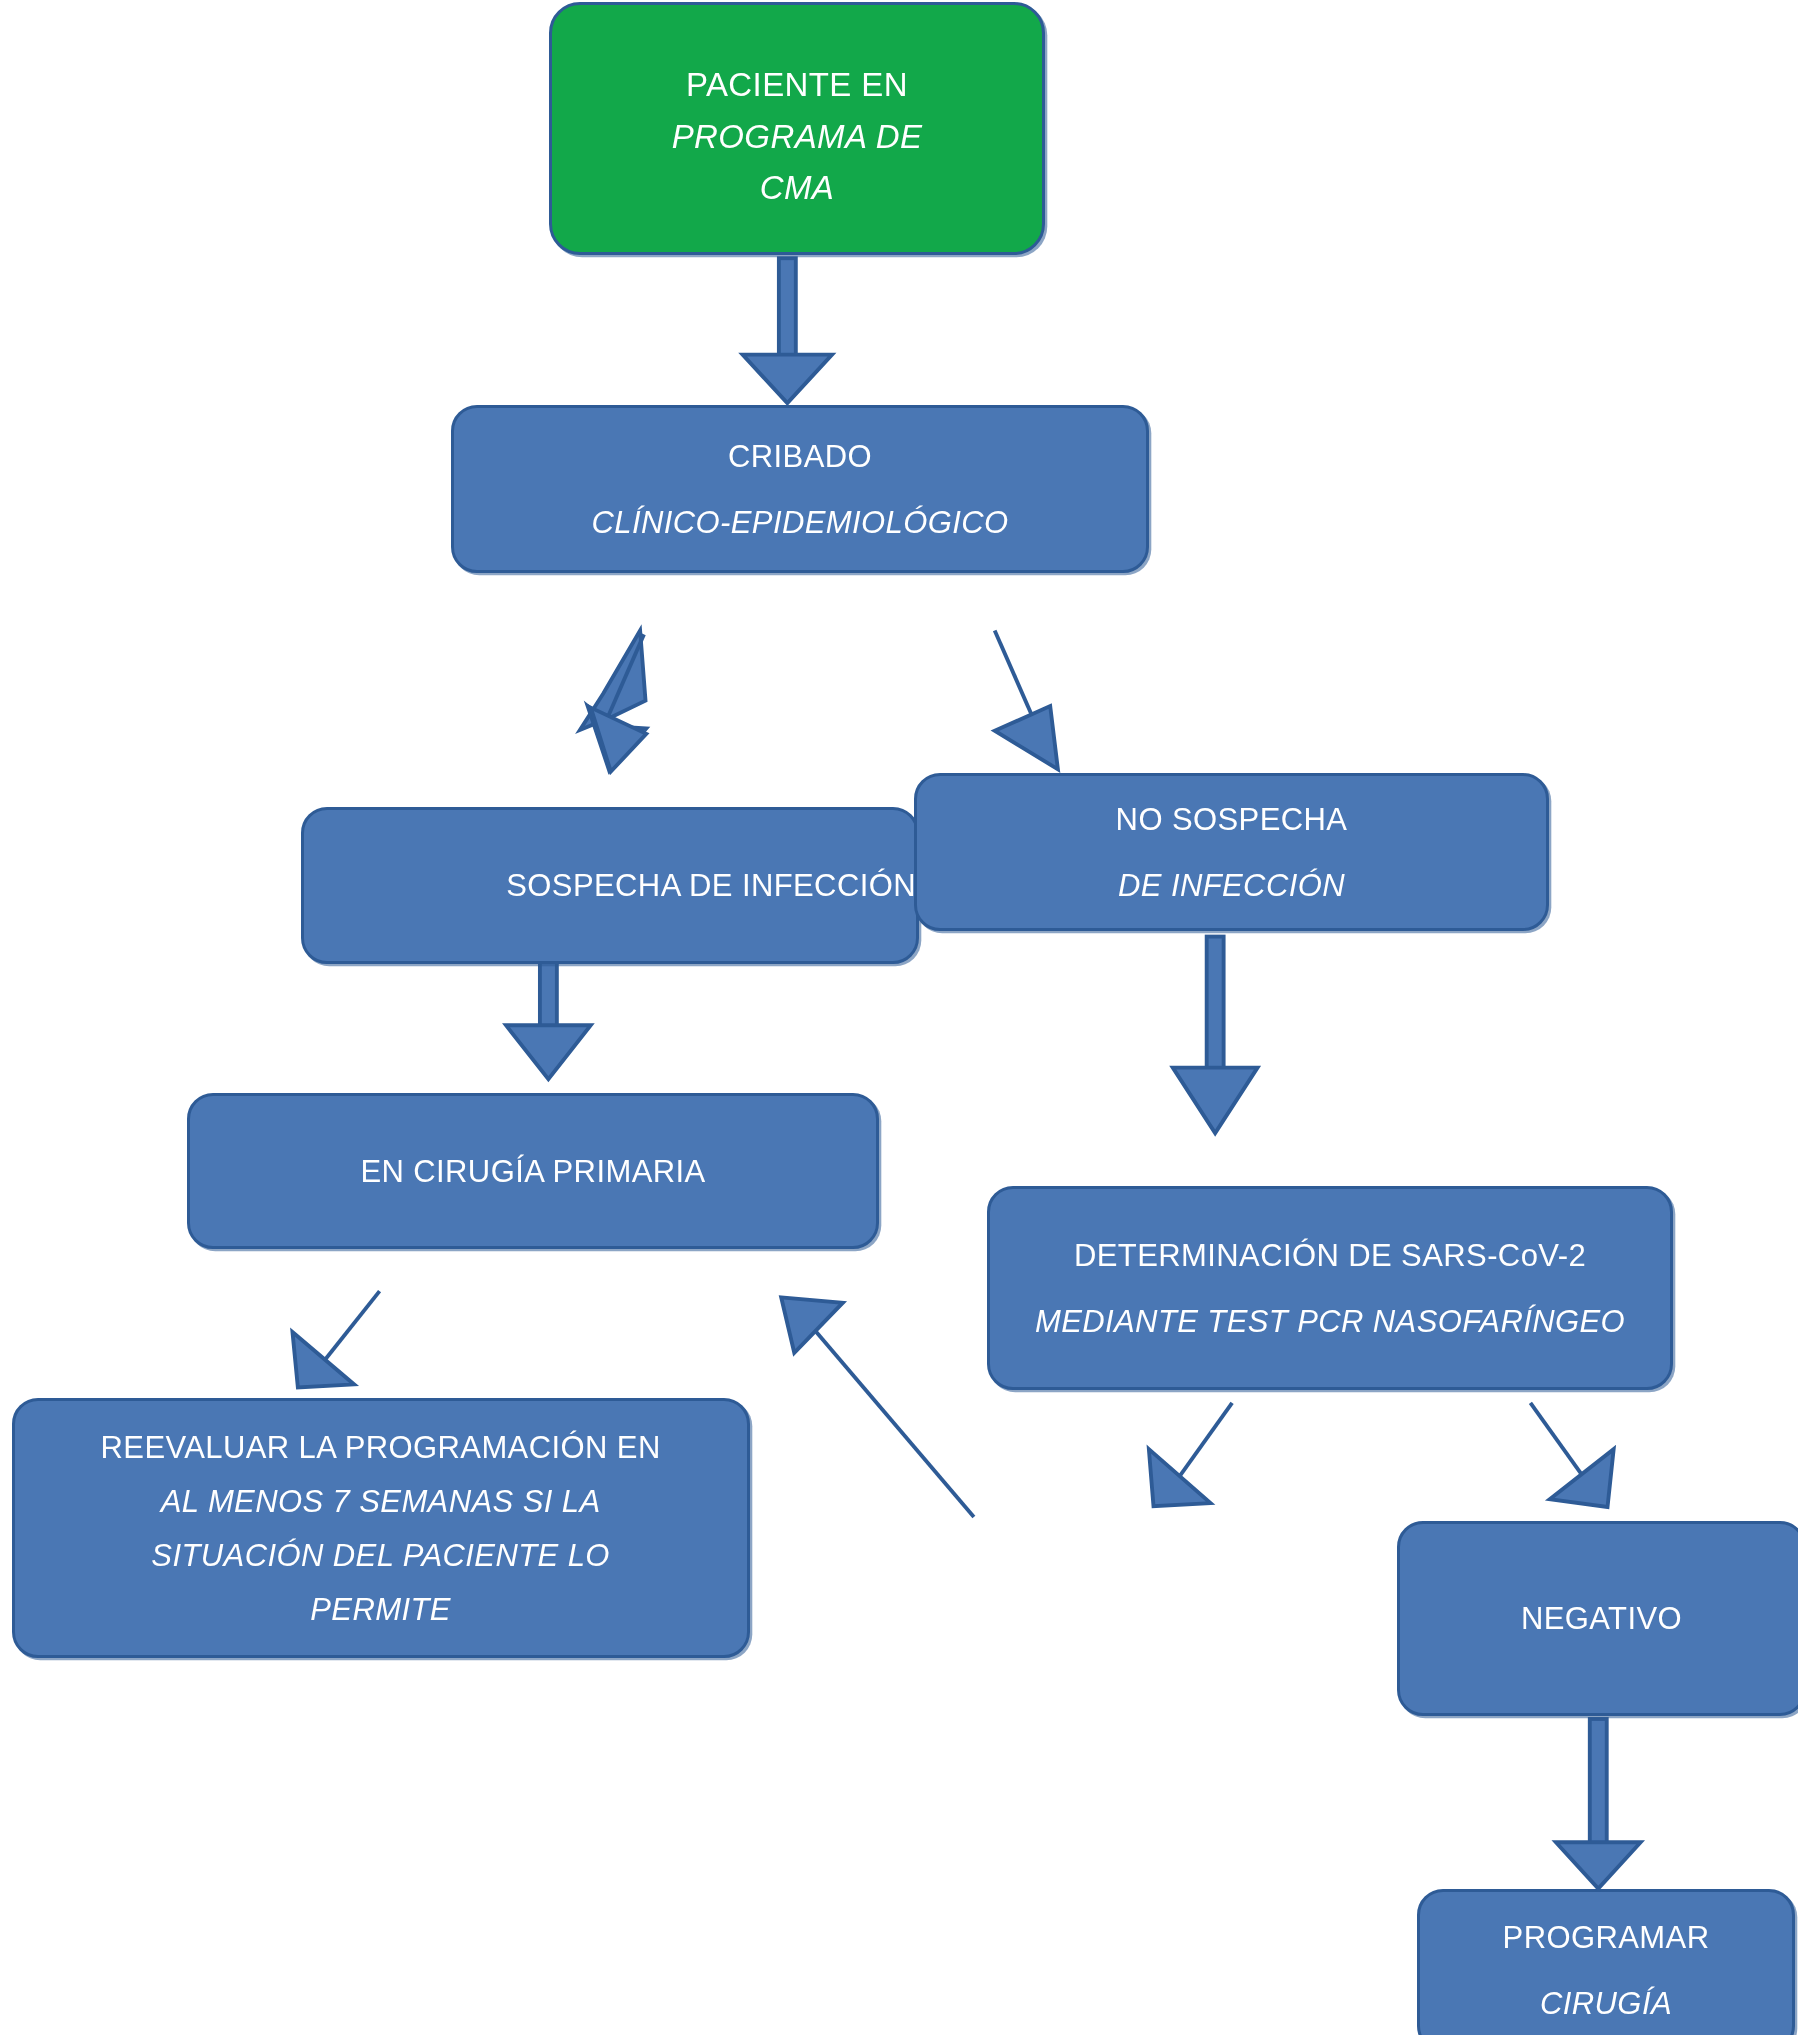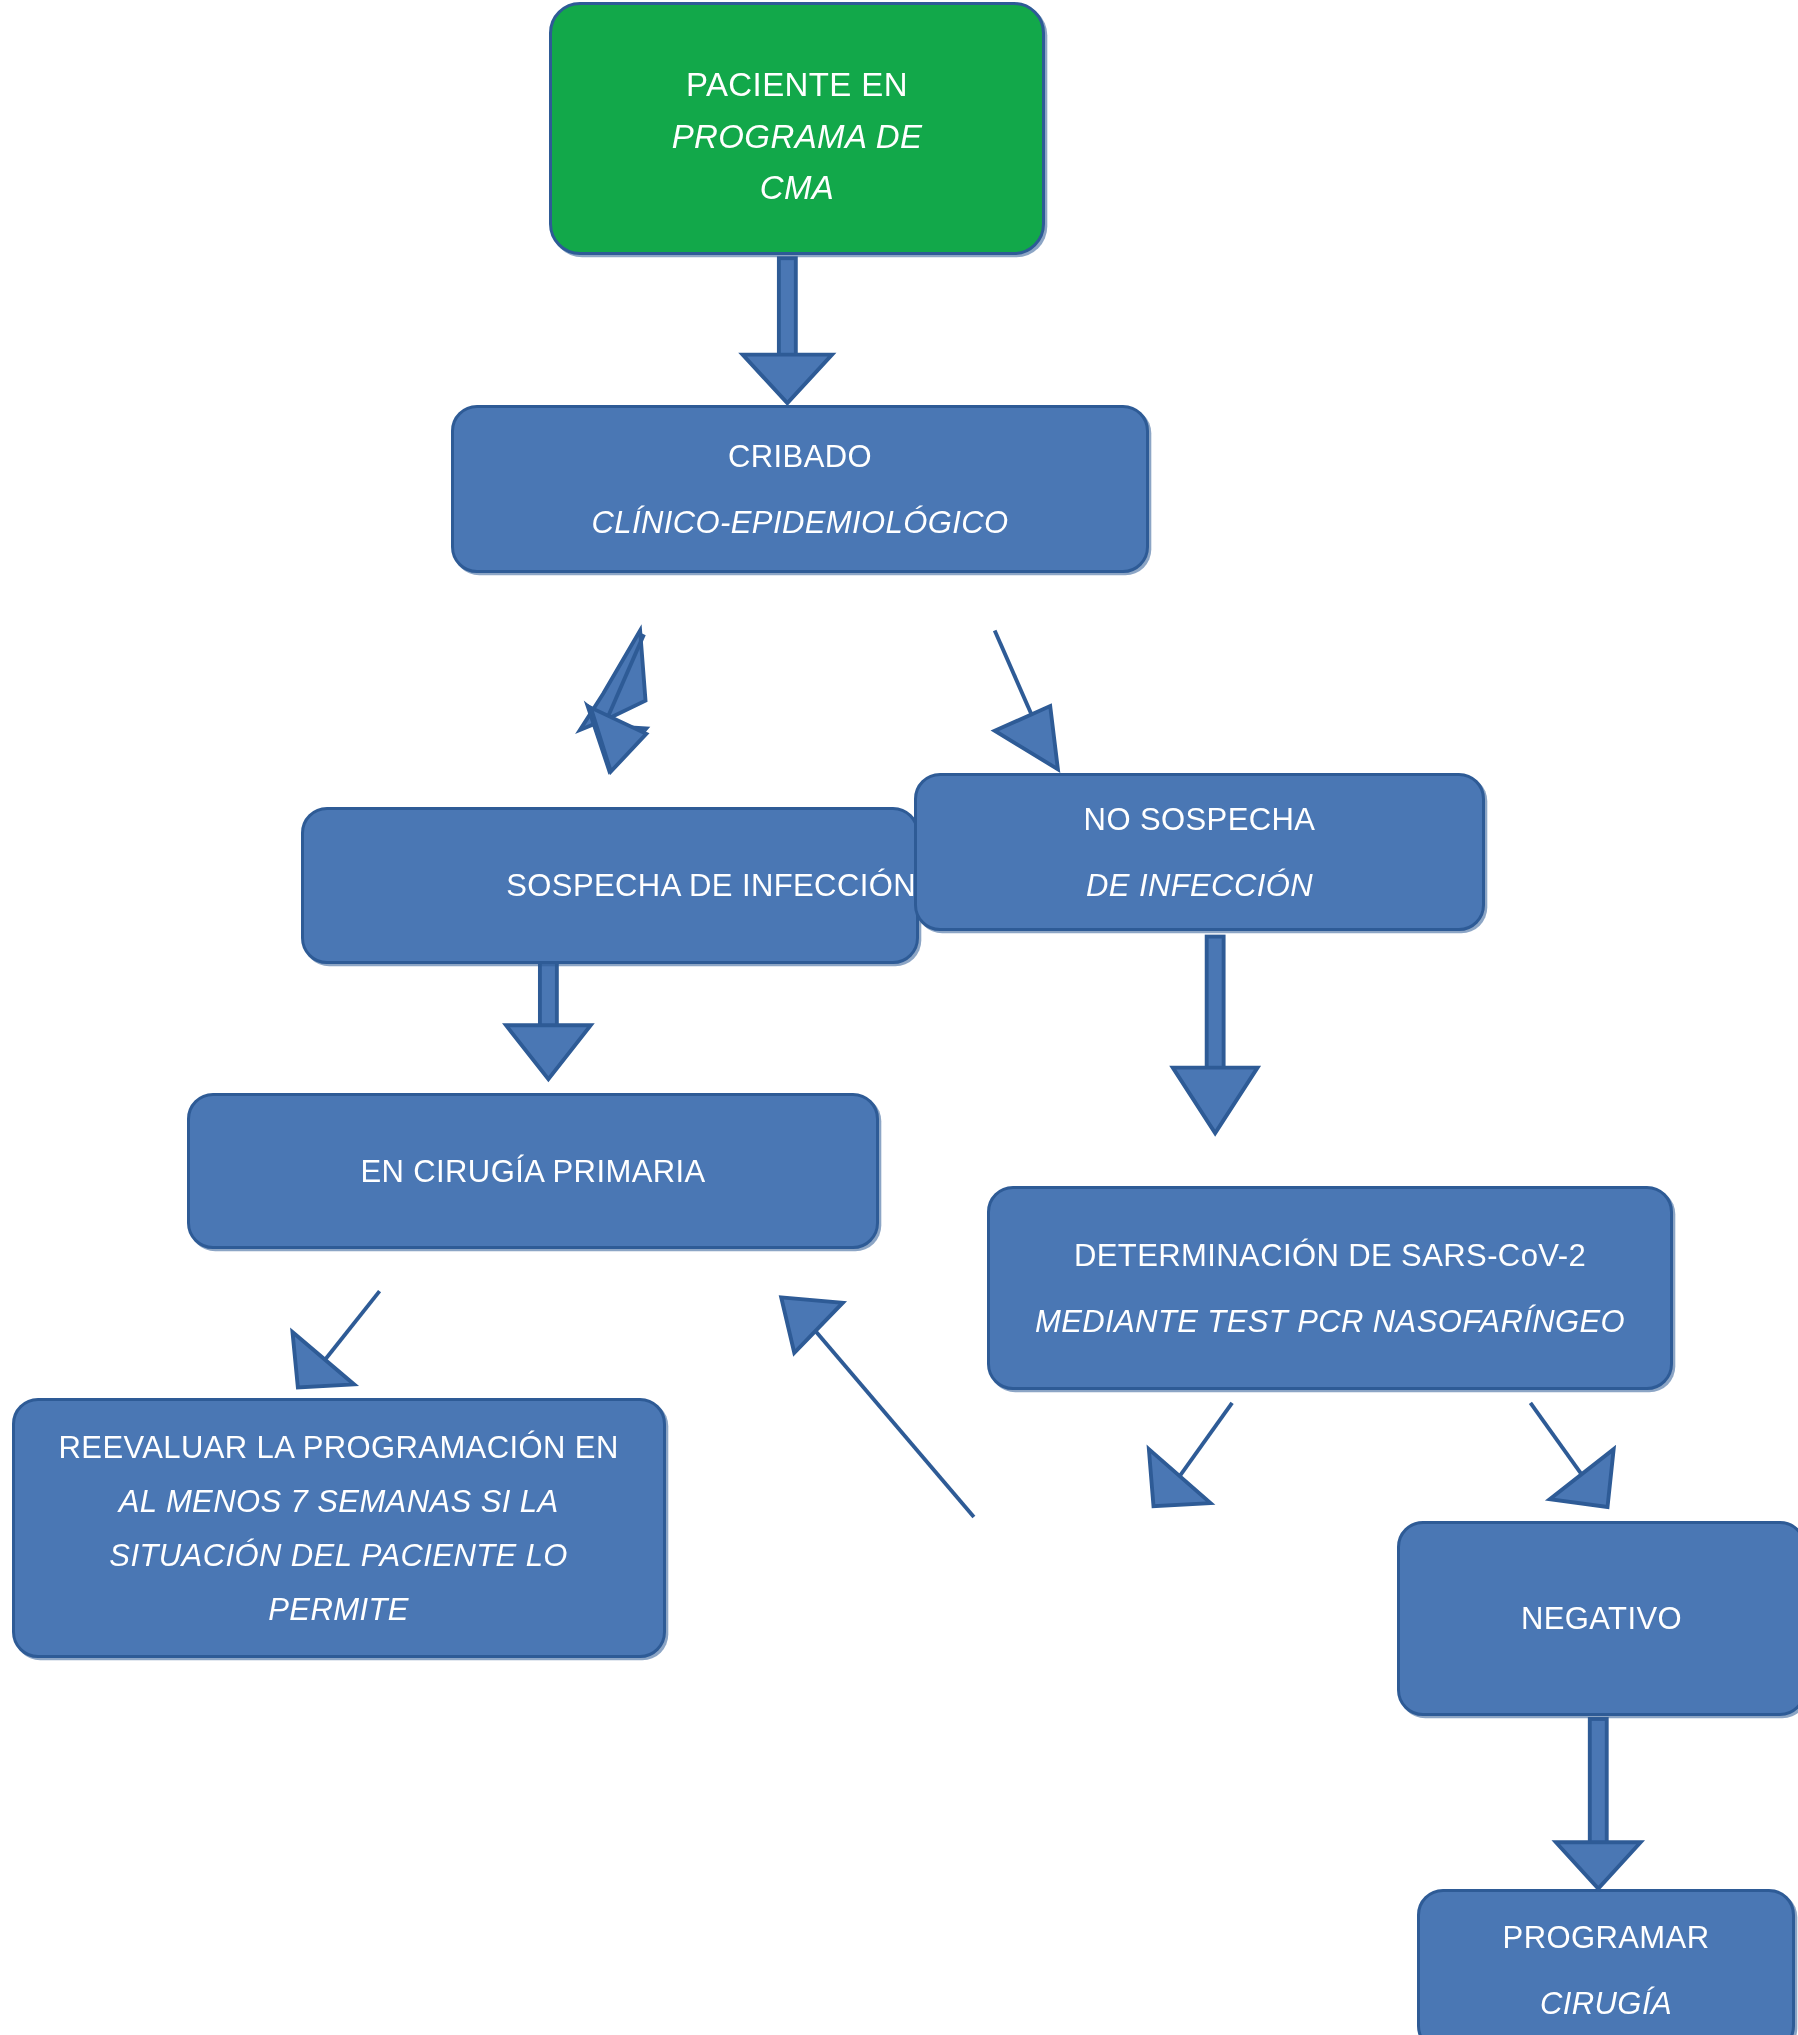--- a/index.html
+++ b/index.html
@@ -115,35 +115,35 @@
 
   <div class="node blue narrowgap" style="left:451px; top:405px; width:698px; height:168px;">
     <span class="ln">CRIBADO</span>
     <span class="ln">CLÍNICO-EPIDEMIOLÓGICO</span>
   </div>
 
   <div class="node blue" style="left:301px; top:807px; width:618px; height:157px;align-items:flex-end;">
     <span class="ln">SOSPECHA DE INFECCIÓN</span>
   </div>
 
-  <div class="node blue narrowgap" style="left:914px; top:773px; width:571px; height:158px;">
+  <div class="node blue narrowgap" style="left:914px; top:773px; width:635px; height:158px;">
     <span class="ln">NO SOSPECHA</span>
     <span class="ln">DE INFECCIÓN</span>
   </div>
 
   <div class="node blue narrowgap" style="left:187px; top:1093px; width:692px; height:156px;">
     <span class="ln">EN CIRUGÍA PRIMARIA</span>
   </div>
 
   <div class="node blue narrowgap" style="left:987px; top:1186px; width:686px; height:204px;">
     <span class="ln">DETERMINACIÓN DE SARS-CoV-2</span>
     <span class="ln">MEDIANTE TEST PCR NASOFARÍNGEO</span>
   </div>
 
-  <div class="node blue" style="left:11.6px; top:1398px; width:654px; height:260px;">
+  <div class="node blue" style="left:11.6px; top:1398px; width:738px; height:260px;">
     <span class="ln">REEVALUAR LA PROGRAMACIÓN EN</span>
     <span class="ln">AL MENOS 7 SEMANAS SI LA</span>
     <span class="ln">SITUACIÓN DEL PACIENTE LO</span>
     <span class="ln">PERMITE</span>
   </div>
 
 
   <div class="node blue" style="left:1397px; top:1521px; width:409px; height:195px;">
     <span class="ln">NEGATIVO</span>
   </div>

